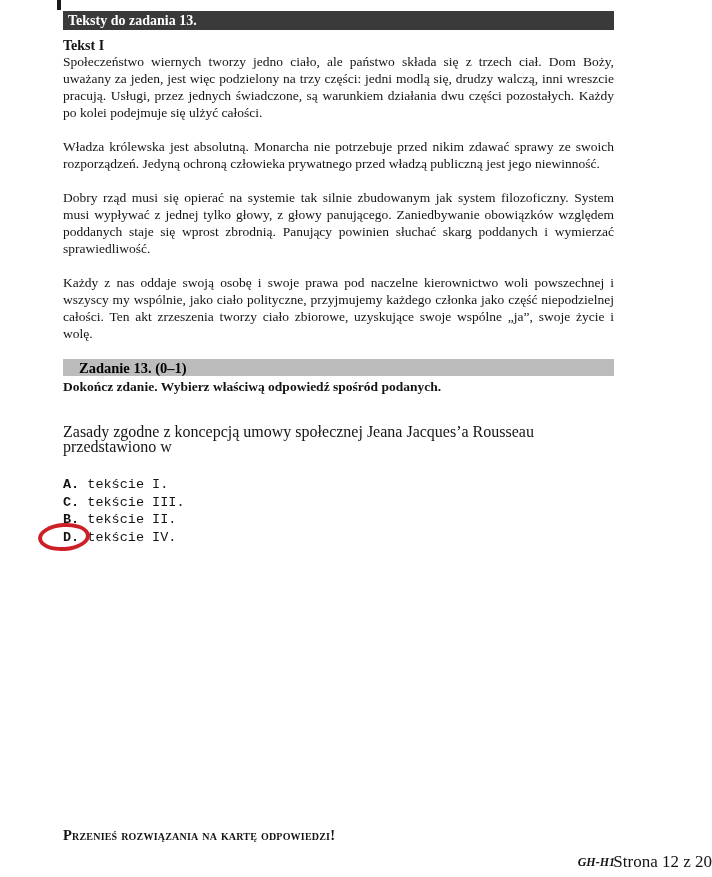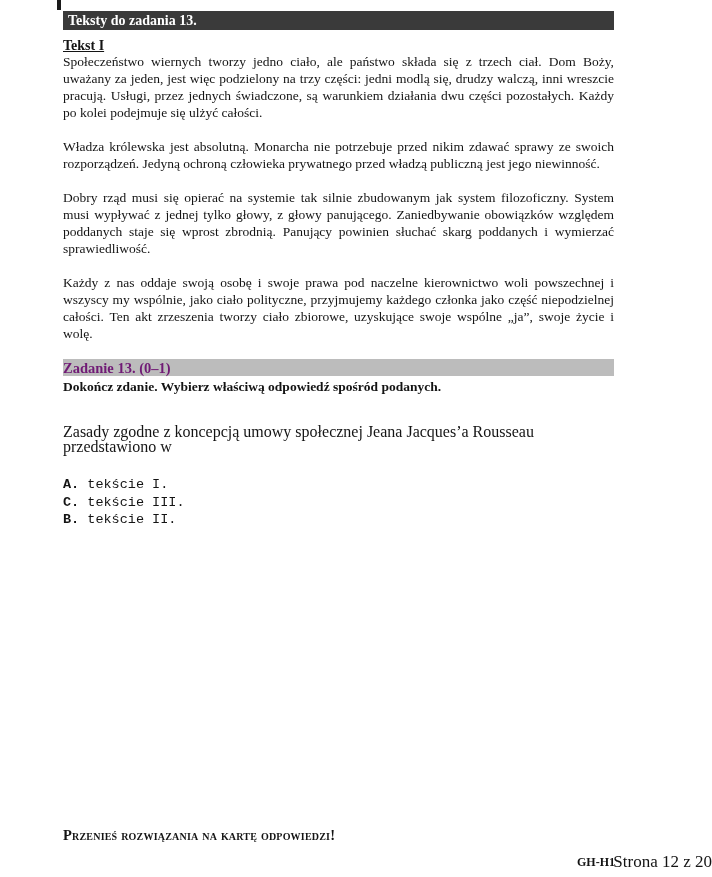--- a/index.html
+++ b/index.html
@@ -32,36 +32,35 @@
     height: 18px;
     padding: 1px 0 0 5px;
     margin-bottom: 7px;
   }
   .text-heading {
     font-weight: bold;
     font-size: 14px;
     line-height: 15px;
     margin: 0;
     padding-top: 1px;
-    text-decoration: underline;
   }
   .body-par {
     font-size: 13.5px;
     line-height: 17px;
     text-align: justify;
     margin: 0 0 17px 0;
   }
   .task-bar {
     background: #bcbcbc;
-    color: #701a75;
+    color: #000000;
     font-weight: bold;
     font-size: 14.5px;
     line-height: 16px;
     height: 16px;
-    padding: 1px 0 0 0;
+    padding: 1px 0 0 16px;
     margin-bottom: 3px;
   }
   .instruction {
     font-weight: bold;
     font-size: 13.5px;
     line-height: 15px;
     margin: 0 0 30px 0;
   }
   .question {
     font-size: 16px;
@@ -103,20 +102,21 @@
     left: 0; top: 852px;
     width: 712px;
     text-align: right;
     font-size: 17px;
   }
   .doc-code {
     position: absolute;
     right: 97px; top: 855px;
     font-weight: bold;
     font-size: 12px;
+    font-style: italic;
   }
 </style>
 </head>
 <body>
 
 <div class="page">
 
   <div class="corner-mark"></div>
 
   <div class="content">
@@ -156,20 +156,25 @@
         <span>tekście I.</span>
       </li>
       <li>
         <span class="opt-label">C.</span>
         <span>tekście III.</span>
       </li>
       <li>
         <span class="opt-label">B.</span>
         <span>tekście II.</span>
       </li>
+      <li>
+        <span class="circle-annotation"></span>
+        <span class="opt-label">D.</span>
+        <span>tekście IV.</span>
+      </li>
     </ul>
 
   </div>
 
   <div class="footer-note">Przenieś rozwiązania na kartę odpowiedzi!</div>
 
   <div class="page-number">Strona 12 z 20</div>
 
   <div class="doc-code">GH-H1</div>
 

